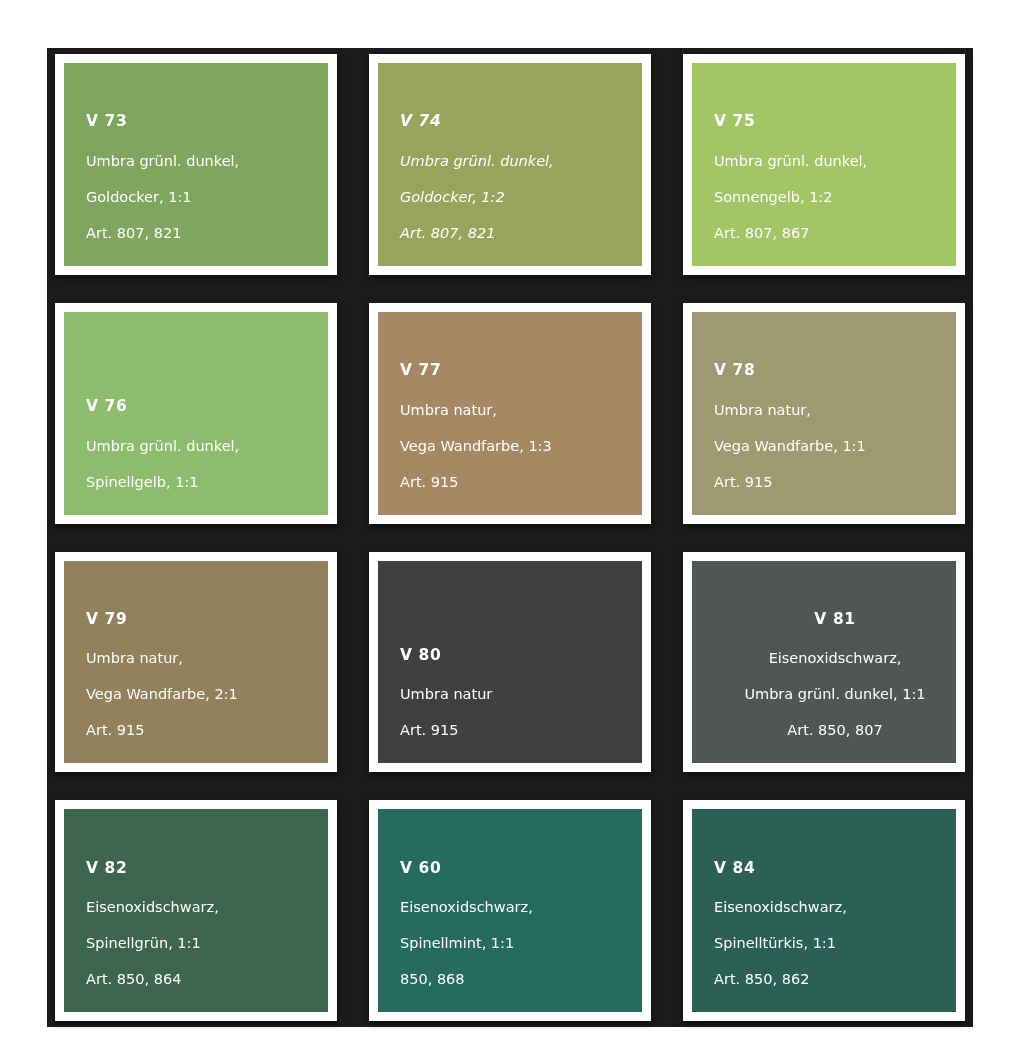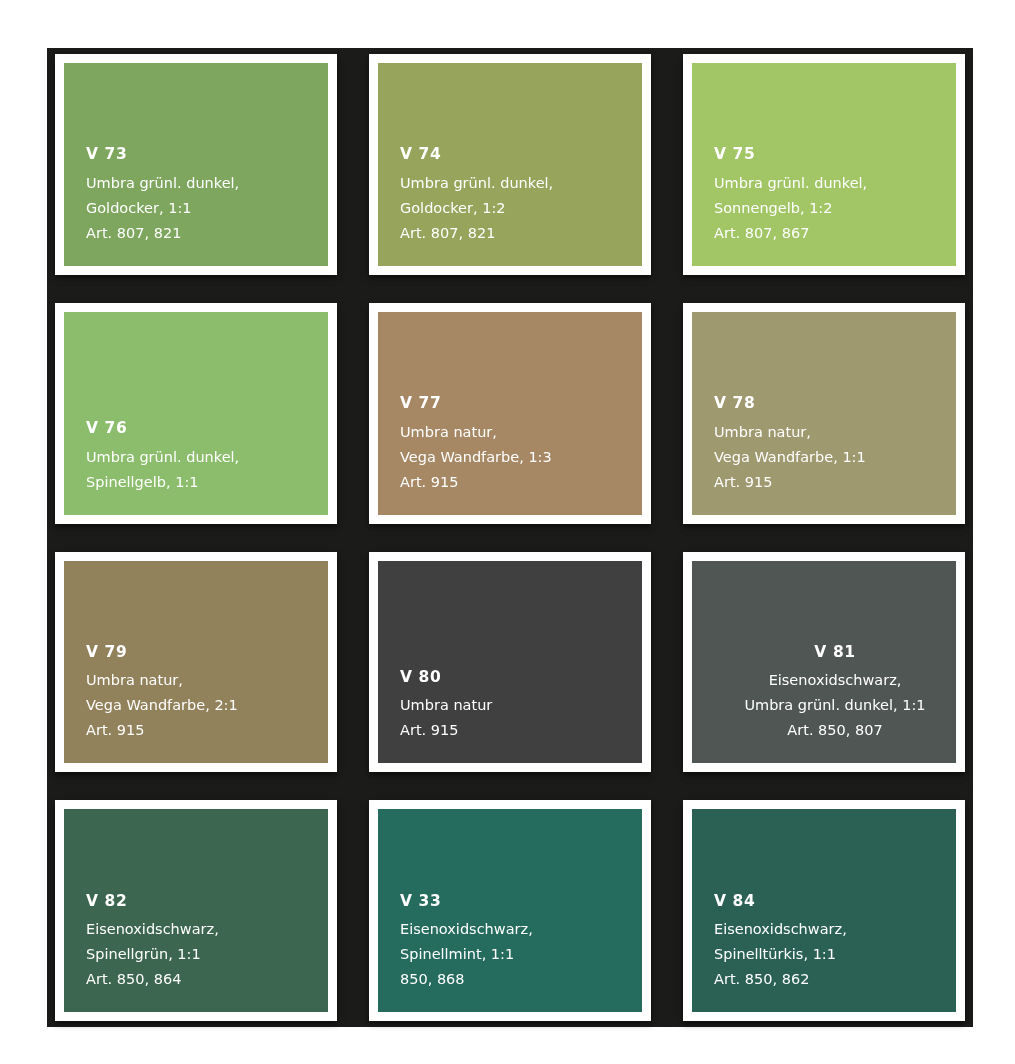--- a/index.html
+++ b/index.html
@@ -68,20 +68,21 @@
   .swatch-lines {
     display: flex;
     flex-direction: column;
   }
 
   .swatch-line {
     color: #ffffff;
     font-size: 14.5px;
     line-height: 25px;
     white-space: nowrap;
+    margin-top: 11px;
   }
 
   .swatch-line:empty { display: none; }
 </style>
 </head>
 <body>
 
 <div id="board">
   <div id="grid">
       <div class="swatch-cell">
@@ -91,21 +92,21 @@
             <div class="swatch-lines">
               <div class="swatch-line">Umbra grünl. dunkel,</div>
               <div class="swatch-line">Goldocker, 1:1</div>
               <div class="swatch-line">Art. 807, 821</div>
             </div>
           </div>
         </div>
       </div>
       <div class="swatch-cell">
         <div class="swatch-card">
-          <div class="swatch-color" style="background: rgb(150, 164, 92);">
+          <div class="swatch-color" style="background: rgb(150, 164, 92); font-style: italic;">
             <div class="swatch-code">V 74</div>
             <div class="swatch-lines">
               <div class="swatch-line">Umbra grünl. dunkel,</div>
               <div class="swatch-line">Goldocker, 1:2</div>
               <div class="swatch-line">Art. 807, 821</div>
             </div>
           </div>
         </div>
       </div>
       <div class="swatch-cell">
@@ -198,21 +199,21 @@
               <div class="swatch-line">Eisenoxidschwarz,</div>
               <div class="swatch-line">Spinellgrün, 1:1</div>
               <div class="swatch-line">Art. 850, 864</div>
             </div>
           </div>
         </div>
       </div>
       <div class="swatch-cell">
         <div class="swatch-card">
           <div class="swatch-color" style="background: rgb(37, 107, 94);">
-            <div class="swatch-code">V 33</div>
+            <div class="swatch-code">V 60</div>
             <div class="swatch-lines">
               <div class="swatch-line">Eisenoxidschwarz,</div>
               <div class="swatch-line">Spinellmint, 1:1</div>
               <div class="swatch-line">850, 868</div>
             </div>
           </div>
         </div>
       </div>
       <div class="swatch-cell">
         <div class="swatch-card">

